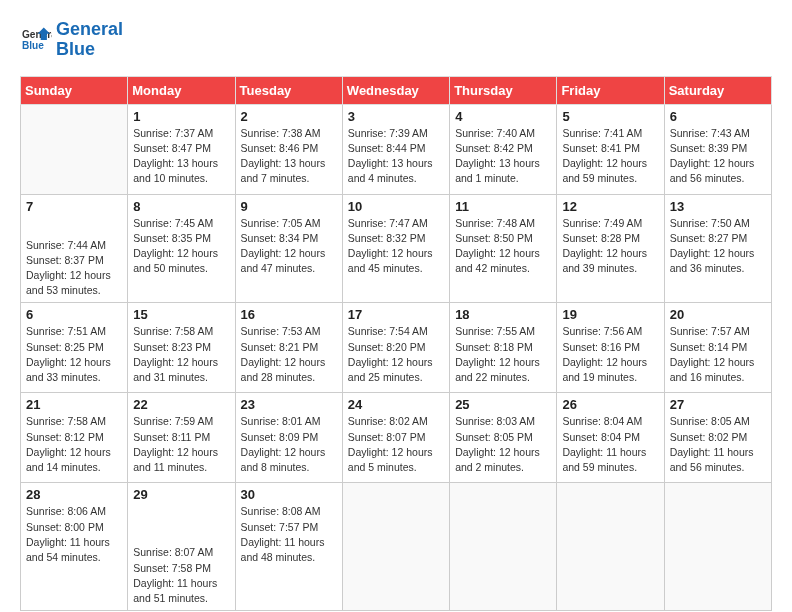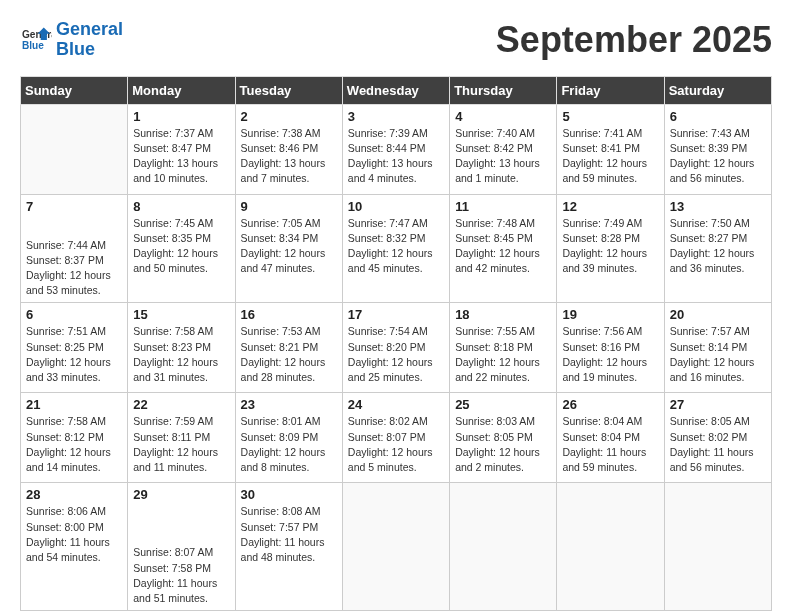--- a/index.html
+++ b/index.html
@@ -45,21 +45,21 @@
     }
     .location-title {
       font-size: 16px;
       color: #555;
     }
     table {
       width: 100%;
       border-collapse: collapse;
     }
     thead tr th {
-      background-color: #404040;
+      background-color: #ef4444;
       color: #fff;
       font-size: 13px;
       font-weight: bold;
       padding: 6px 4px;
       text-align: left;
       border: 1px solid #ddd;
     }
     tbody tr td {
       border: 1px solid #ccc;
       vertical-align: top;
@@ -95,21 +95,20 @@
       <text x="2" y="30" font-size="13" font-weight="bold" fill="#1a6bb5">Blue</text>
       <polygon points="30,2 38,10 34,10 34,18 26,18 26,10 22,10" fill="#1a6bb5"></polygon>
     </svg>
     <div>
       <div class="logo-text">
         <span>General</span><br><span style="color:#1a6bb5">Blue</span>
       </div>
     </div>
   </div>
   <div class="title-area">
-    <div class="month-title">September 2025</div>
   </div>
 </div>
 
 <table>
   <thead>
     <tr>
     <th>Sunday</th>
         <th>Monday</th>
         <th>Tuesday</th>
         <th>Wednesday</th>
@@ -189,21 +188,21 @@
         <td>
           <span class="day-number">10</span>
           <div class="day-info" style="white-space: pre-line;">Sunrise: 7:47 AM
 Sunset: 8:32 PM
 Daylight: 12 hours
 and 45 minutes.</div>
         </td>
         <td>
           <span class="day-number">11</span>
           <div class="day-info" style="white-space: pre-line;">Sunrise: 7:48 AM
-Sunset: 8:45 PM
+Sunset: 8:50 PM
 Daylight: 12 hours
 and 42 minutes.</div>
         </td>
         <td>
           <span class="day-number">12</span>
           <div class="day-info" style="white-space: pre-line;">Sunrise: 7:49 AM
 Sunset: 8:28 PM
 Daylight: 12 hours
 and 39 minutes.</div>
         </td>

